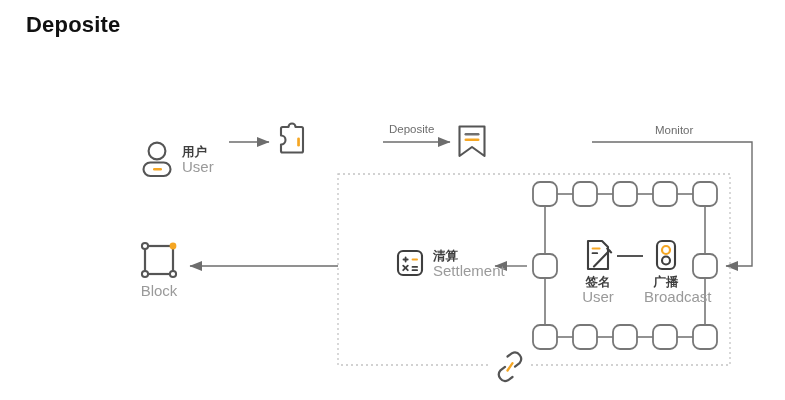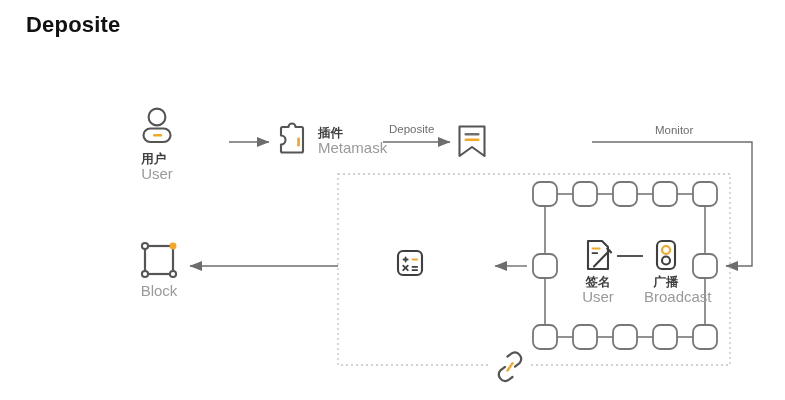--- a/index.html
+++ b/index.html
@@ -144,21 +144,21 @@
   </g>
 
   <g>
     <rect x="338" y="174" width="392" height="191" fill="none" stroke="#c4c4c4" stroke-width="1.3" stroke-dasharray="2 3"></rect>
   </g>
 </svg>
 
 <div class="edge-label" style="left:389px; top:123px;">Deposite</div>
 <div class="edge-label" style="left:655px; top:124px;">Monitor</div>
 
-<div class="node row gap8" style="left:140px; top:106px;flex-direction:column;">
+<div class="node row gap8" style="left:140px; top:140px;">
   <span>
     <svg class="icon-svg" width="34" height="38" viewBox="0 0 34 38">
       <circle cx="17" cy="11" r="8.4" fill="none" stroke="#555555" stroke-width="2.1"></circle>
       <rect x="3.5" y="22.5" width="27" height="13.5" rx="6.75" fill="none" stroke="#555555" stroke-width="2.1"></rect>
       <rect x="13" y="28" width="9" height="2.6" rx="1.3" fill="#f5a623"></rect>
     </svg>
   </span>
   <span>
     <div class="label-cn">用户</div>
     <div class="label-en">User</div>
@@ -168,24 +168,20 @@
 <div class="node row gap8" style="left:276px; top:122px;">
   <span>
     <svg class="icon-svg" width="34" height="36" viewBox="0 0 34 36">
       <path d="M5 13.5 V6.5 A1.5 1.5 0 0 1 6.5 5 H12.5
                A3.5 3.5 0 0 1 19.5 5 H25.5 A1.5 1.5 0 0 1 27 6.5
                V29 A1.5 1.5 0 0 1 25.5 30.5 H6.5 A1.5 1.5 0 0 1 5 29
                V22.5 A3.3 3.3 0 0 0 5 13.5 Z" fill="none" stroke="#555555" stroke-width="2.1" stroke-linejoin="round"></path>
       <rect x="21.2" y="15.5" width="2.7" height="9" rx="1.35" fill="#f5a623"></rect>
     </svg>
   </span>
-  <span>
-    <div class="label-cn">插件</div>
-    <div class="label-en">Metamask</div>
-  </span>
 </div>
 
 <div class="node row gap8" style="left:455px; top:122px;">
   <span>
     <svg class="icon-svg" width="34" height="38" viewBox="0 0 34 38">
       <path d="M4.5 4.5 H29.5 V34 L17 25 L4.5 34 Z" fill="none" stroke="#555555" stroke-width="2.1" stroke-linejoin="round"></path>
       <rect x="9.5" y="11" width="15" height="2.4" rx="1.2" fill="#707070"></rect>
       <rect x="9.5" y="16.5" width="15" height="2.6" rx="1.3" fill="#f5a623"></rect>
     </svg>
   </span>
@@ -200,20 +196,24 @@
       <rect x="9.7" y="8.5" width="1.8" height="6" rx="0.9" fill="#3f3f3f"></rect>
 
       <rect x="16.6" y="10.6" width="6.4" height="1.9" rx="0.95" fill="#f5a623"></rect>
 
       <line x1="8.2" y1="17.6" x2="12.8" y2="22.2" stroke="#3f3f3f" stroke-width="1.8" stroke-linecap="round"></line>
       <line x1="12.8" y1="17.6" x2="8.2" y2="22.2" stroke="#3f3f3f" stroke-width="1.8" stroke-linecap="round"></line>
 
       <rect x="16.6" y="18.1" width="6.4" height="1.7" rx="0.85" fill="#3f3f3f"></rect>
       <rect x="16.6" y="21.3" width="6.4" height="1.7" rx="0.85" fill="#3f3f3f"></rect>
     </svg>
+  </span>
+  <span>
+    <div class="label-cn">清算</div>
+    <div class="label-en">Settlement</div>
   </span>
 </div>
 
 <div class="node" style="left:578px; top:238px; width:40px;">
   <div style="display:flex; justify-content:center;">
     <svg class="icon-svg" width="30" height="34" viewBox="0 0 30 34">
       <path d="M5 3 H19 L25 9 V31 H5 Z" fill="none" stroke="#3f3f3f" stroke-width="2.1" stroke-linejoin="round"></path>
       <rect x="8.6" y="9.4" width="9" height="2.1" rx="1.05" fill="#f5a623"></rect>
       <rect x="8.6" y="14.2" width="6.5" height="1.9" rx="0.95" fill="#3f3f3f"></rect>
       <line x1="11" y1="28.5" x2="26.5" y2="12.5" stroke="#3f3f3f" stroke-width="2.1" stroke-linecap="round"></line>

